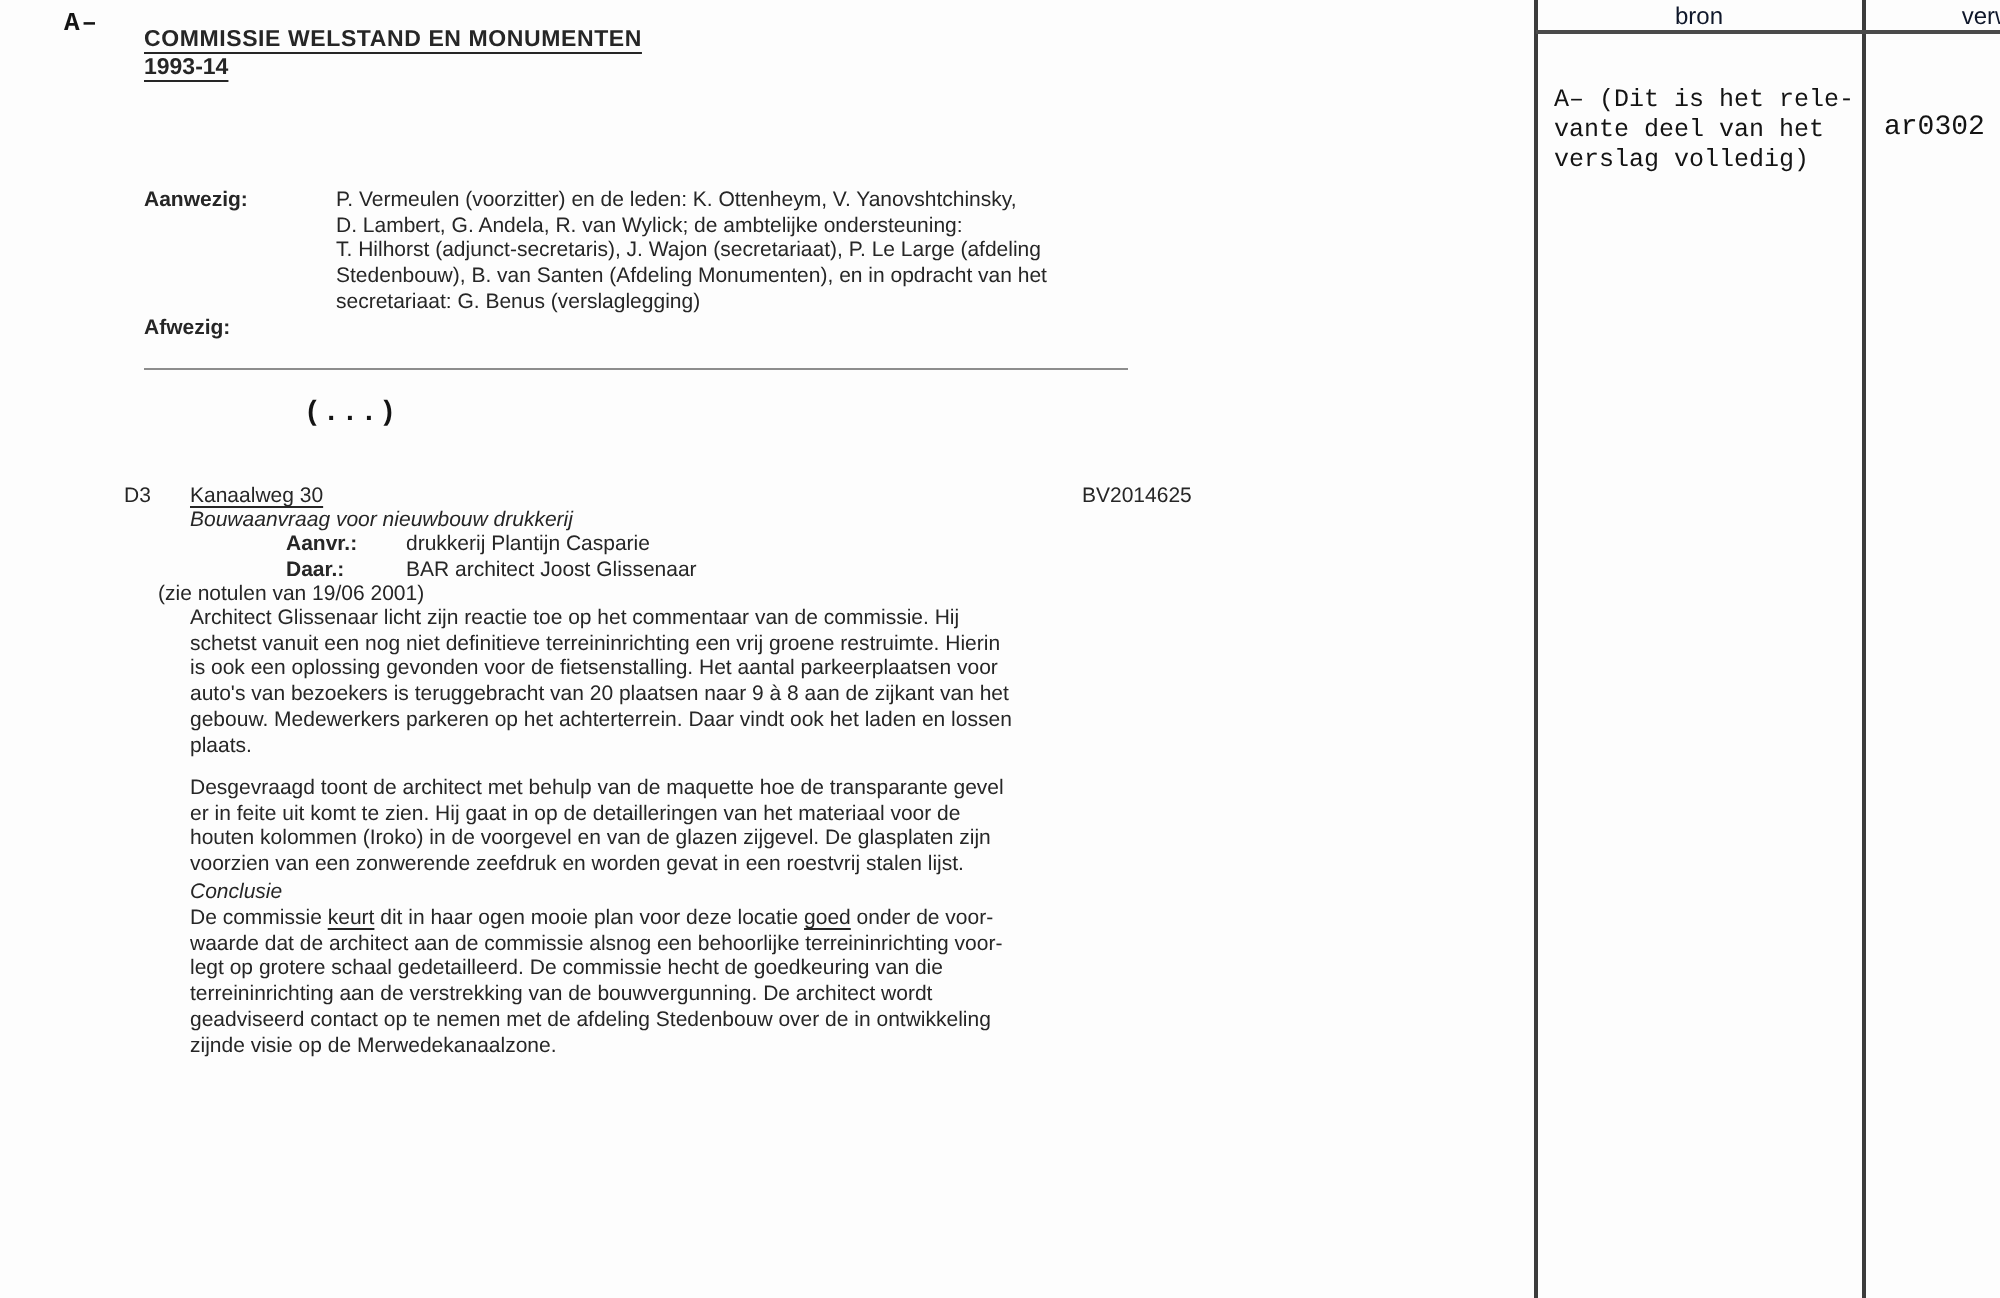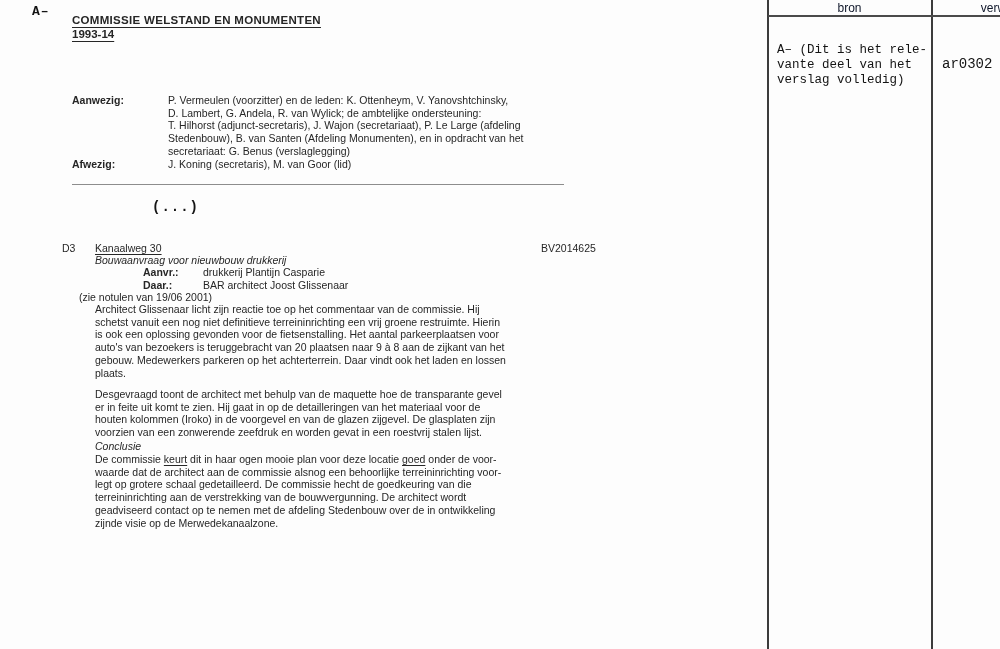--- a/index.html
+++ b/index.html
@@ -65,21 +65,20 @@
     <div class="att-row">
       <div class="att-label">Aanwezig:</div>
       <div class="att-value body-text">P. Vermeulen (voorzitter) en de leden: K. Ottenheym, V. Yanovshtchinsky,
 D. Lambert, G. Andela, R. van Wylick; de ambtelijke ondersteuning:
 T. Hilhorst (adjunct-secretaris), J. Wajon (secretariaat), P. Le Large (afdeling
 Stedenbouw), B. van Santen (Afdeling Monumenten), en in opdracht van het
 secretariaat: G. Benus (verslaglegging)</div>
     </div>
     <div class="att-row">
       <div class="att-label">Afwezig:</div>
-      <div class="att-value body-text">J. Koning (secretaris), M. van Goor (lid)</div>
     </div>
   </div>
 
   <div class="abs rule"></div>
 
   <div class="abs ellipsis tw">(...)</div>
 
   <div class="abs item-code">D3</div>
   <div class="abs item-address">Kanaalweg 30</div>
   <div class="abs item-case">BV2014625</div>

